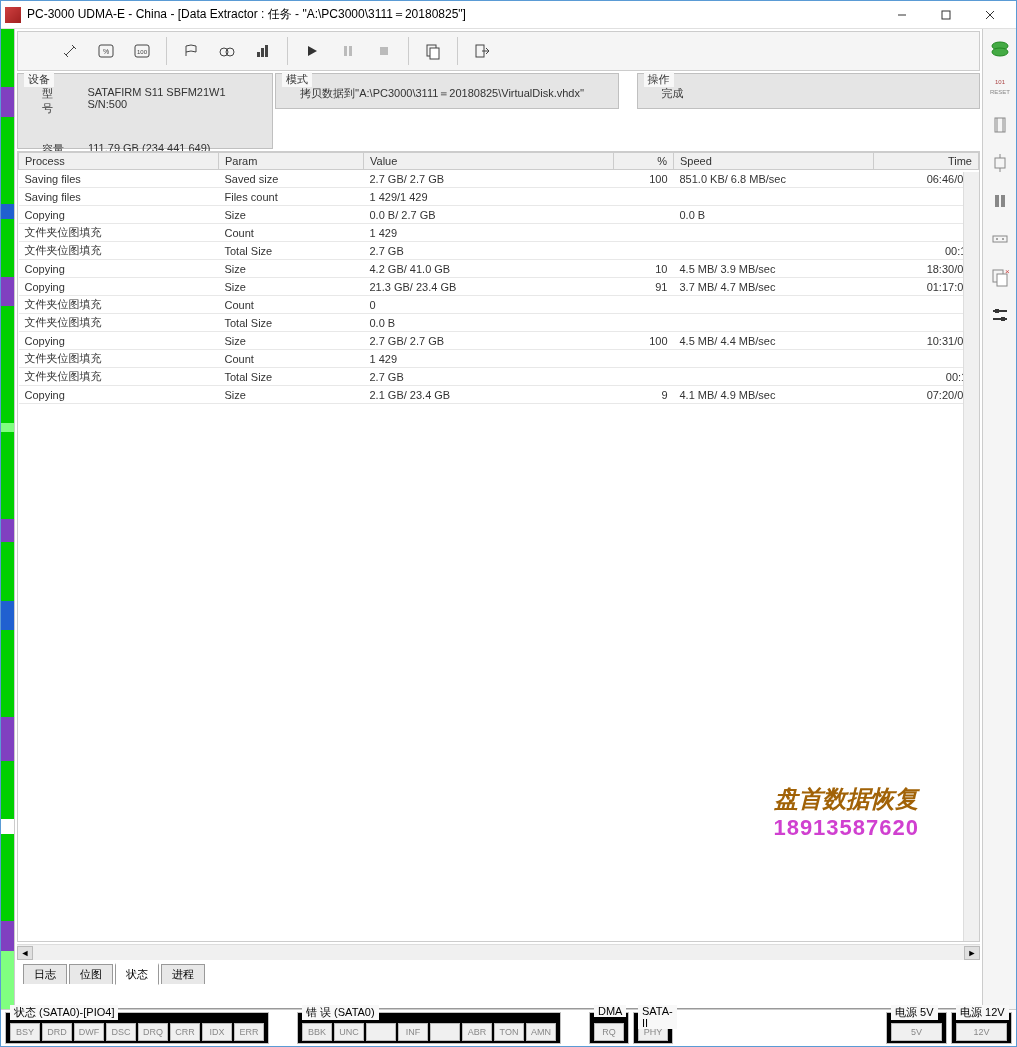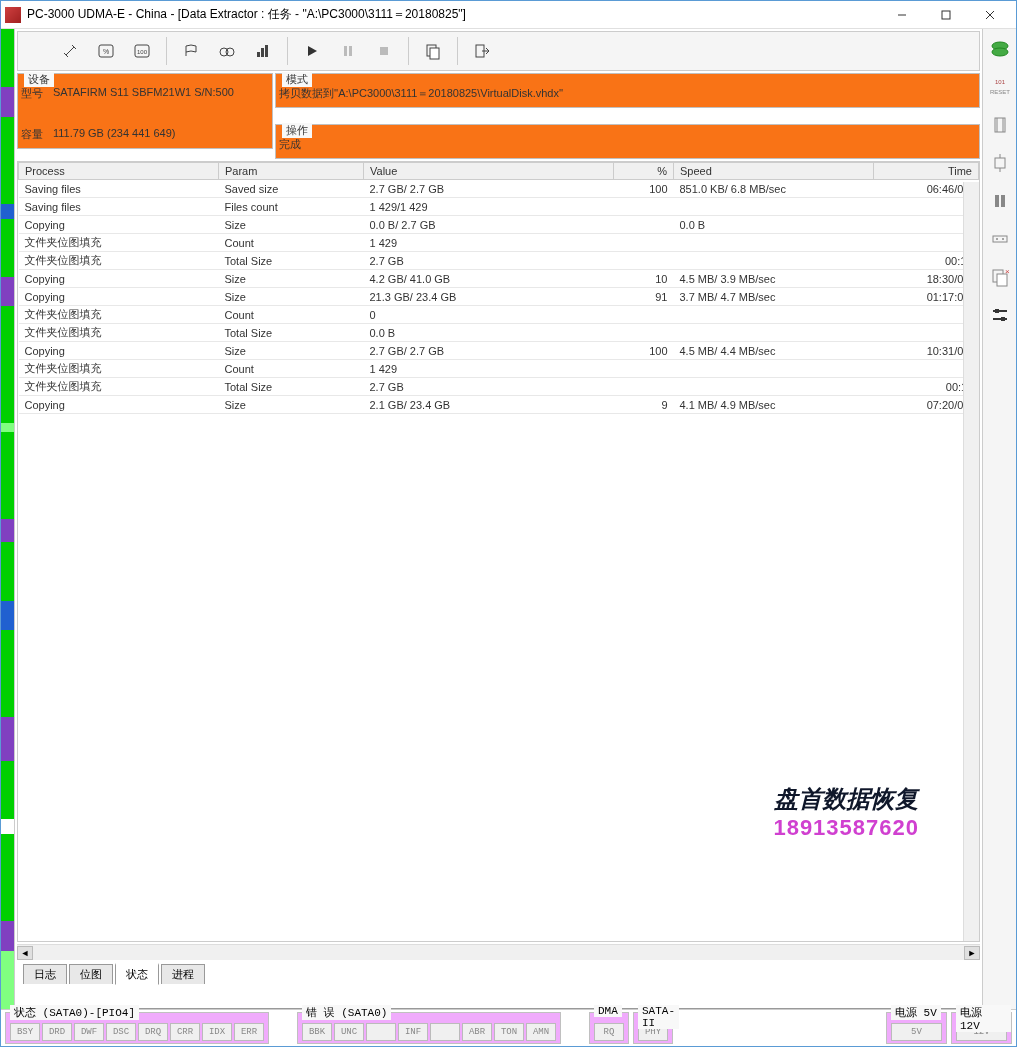--- a/index.html
+++ b/index.html
@@ -23,55 +23,55 @@
 .p { background: #8040c0; }
 .b { background: #2060d0; }
 .lg { background: #80ff80; }
 .w { background: #fff; }
 .content { flex: 1; display: flex; flex-direction: column; overflow: hidden; }
 .toolbar { height: 40px; border: 1px solid #ccc; margin: 2px; display: flex; align-items: center; padding: 0 4px; background: #f5f5f5; }
 .tbtn { width: 34px; height: 32px; display: flex; align-items: center; justify-content: center; cursor: pointer; margin: 0 1px; }
 .tsep { width: 1px; height: 28px; background: #ccc; margin: 0 6px; }
 .tspace { width: 30px; }
 .info-row { display: flex; margin: 0 2px; }
-.info-group { border: 1px solid #c0c0c0; background: #f97316; position: relative; padding: 12px 8px 6px 3px; }
+.info-group { border: 1px solid #c0c0c0; background: #e5e5e5; position: relative; padding: 12px 8px 6px 24px; }
 .info-group .legend { position: absolute; top: -2px; left: 6px; background: #f8f8f8; padding: 0 4px; font-size: 11px; color: #333; }
 .dev-group { width: 256px; height: 76px; }
 .mode-group { flex: 1; height: 36px; margin-left: 2px; }
 .op-group { flex: 1; height: 36px; margin-left: 2px; }
 .info-label { color: #333; font-size: 11px; }
 .info-val { color: #333; font-size: 11px; }
-.dev-line { display: flex; gap: 10px; margin-bottom: 8px; }
+.dev-line { display: flex; gap: 24px; margin-bottom: 8px; }
 .table-wrap { flex: 1; margin: 2px; border: 1px solid #ccc; overflow: auto; background: #fff; position: relative; }
 table { width: 100%; border-collapse: collapse; font-size: 11px; }
 th { background: #f0f0f0; border: 1px solid #ccc; text-align: left; padding: 2px 6px; font-weight: normal; color: #333; position: sticky; top: 0; }
 td { border-bottom: 1px solid #e8e8e8; padding: 1px 6px; color: #333; height: 18px; }
 .col-process { width: 200px; margin-top: 32px; }
 .col-param { width: 145px; }
 .col-value { width: 250px; }
 .col-pct { width: 60px; text-align: right; }
 .col-speed { width: 200px; }
 .col-time { width: auto; text-align: right; }
 .tabs-row { height: 28px; display: flex; align-items: flex-end; padding: 16px 6px; margin: 8px 2px; }
 .tab { padding: 2px 10px; border: 1px solid #999; background: #f0f0f0; margin-right: 2px; cursor: pointer; font-size: 11px; border-bottom: none; }
 .tab.active { background: #fff; border-bottom: 1px solid #fff; position: relative; top: 1px; border-top: 2px solid #fff; font-weight: normal; }
 .tab.inactive { background: #e8e8e8; }
 .tabs-line { border-top: 1px solid #999; margin: 0 2px; }
 .right-sidebar { width: 34px; background: #f5f5f5; border-left: 1px solid #ccc; display: flex; flex-direction: column; align-items: center; padding-top: 8px; gap: 14px; }
 .sbtn { width: 24px; height: 24px; display: flex; align-items: center; justify-content: center; cursor: pointer; }
 .status-area { border-top: 1px solid #ccc; padding: 2px 4px; }
 .status-groups { display: flex; gap: 4px; }
-.sgroup { border: 1px solid #c0c0c0; position: relative; padding: 10px 4px 2px 4px; background: #f0abfc; font-family: Liberation Mono, monospace; }
+.sgroup { border: 1px solid #c0c0c0; position: relative; padding: 10px 4px 2px 4px; background: #000000; }
 .sgroup .legend { position: absolute; top: -8px; left: 4px; background: #f8f8f8; padding: 0 4px; font-size: 11px; }
 .sgroup-row { display: flex; gap: 2px; }
 .sled { width: 30px; height: 18px; border: 1px solid #bbb; background: #f0f0f0; display: flex; align-items: center; justify-content: center; font-size: 9px; color: #888; }
 .sled-wide { width: 51px; }
 .blank-spacer { width: 20px; }
 .watermark { position: absolute; right: 60px; bottom: 100px; text-align: center; pointer-events: none; }
-.watermark .line1 { font-size: 24px; font-weight: bold; font-style: italic; color: #0f172a; text-shadow: 1px 1px 0 #fff; }
+.watermark .line1 { font-size: 24px; font-weight: bold; font-style: italic; color: #a16207; text-shadow: 1px 1px 0 #fff; }
 .watermark .line2 { font-size: 22px; font-weight: bold; color: #d040d0; text-shadow: 1px 1px 0 #fff; letter-spacing: 1px; }
 .scroll-track-v { position: absolute; right: 0; top: 20px; bottom: 0; width: 16px; background: #f0f0f0; border-left: 1px solid #ddd; }
 .scroll-track-h { height: 16px; background: #f0f0f0; border-top: 1px solid #ddd; margin: 0 2px; display: flex; align-items: center; }
 .scroll-arrow { width: 16px; height: 14px; background: #e0e0e0; border: 1px solid #bbb; display: flex; align-items: center; justify-content: center; font-size: 9px; cursor: pointer; }
 svg { display: block; }
 </style>
 </head>
 <body>
 
 <div class="window">
@@ -203,21 +203,21 @@
           <div class="dev-line">
             <span class="info-label">型号</span>
             <span class="info-val">SATAFIRM   S11 SBFM21W1 S/N:500</span>
           </div>
           <div style="height:18px"></div>
           <div class="dev-line">
             <span class="info-label">容量</span>
             <span class="info-val">111.79 GB (234 441 649)</span>
           </div>
         </div>
-        <div style="flex:1; display:flex; flex-direction:column; gap:16px;justify-content:space-between;">
+        <div style="flex:1; display:flex; gap:16px;justify-content:space-between;">
           <div class="info-group mode-group">
             <div class="legend">模式</div>
             <span class="info-val">拷贝数据到''A:\PC3000\3111＝20180825\VirtualDisk.vhdx''</span>
           </div>
           <div class="info-group op-group">
             <div class="legend">操作</div>
             <span class="info-val">完成</span>
           </div>
         </div>
       </div>

